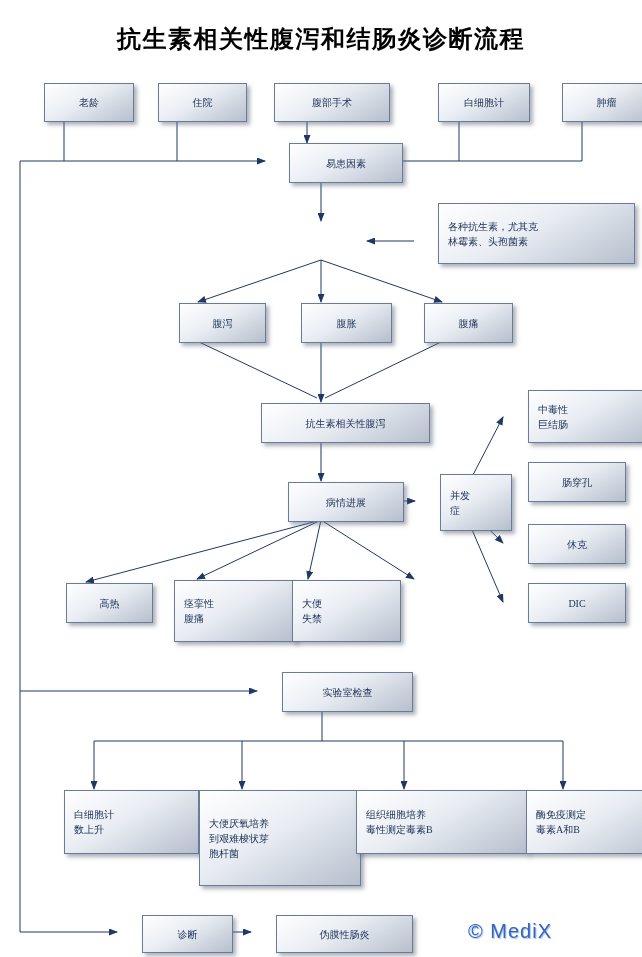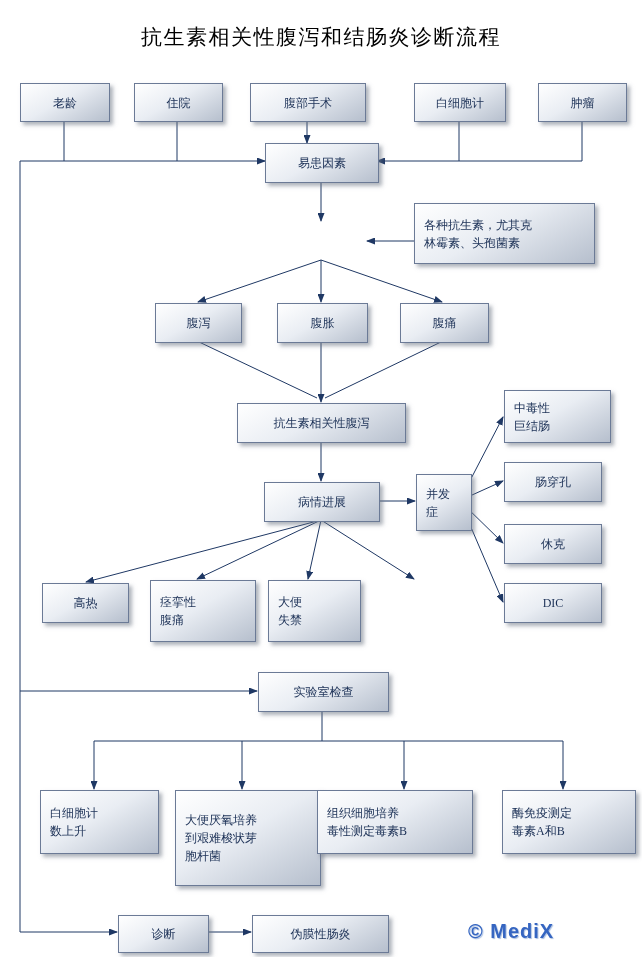--- a/index.html
+++ b/index.html
@@ -4,37 +4,38 @@
 <style>
   html,body { margin:0; padding:0; background:#fff; }
   .page {
     position:relative; width:642px; height:957px; background:#ffffff;
     font-family:"Liberation Serif","DejaVu Serif",serif;
     border-bottom:2px solid #c4c7cb; border-right:1px solid #dddfe2;
     overflow:hidden;
   }
   .title {
     position:absolute; top:23px; left:0; width:100%;
-    text-align:center; font-size:21px; font-weight:normal; color:#000;
+    text-align:center; font-size:24px; font-weight:bold; color:#000;
     letter-spacing:1.5px;
   }
   svg.wires { position:absolute; top:0; left:0; pointer-events:none; }
   .node {
     position:absolute; display:flex; align-items:center; justify-content:center;
-    text-align:center; font-size:12px; color:#1a2f55; line-height:1.5;
+    text-align:center; font-size:10px; color:#1a2f55; line-height:1.5;
     background:linear-gradient(150deg,#ffffff 0%,#e9edf3 45%,#b6bfcd 100%);
     border:1px solid #6b7a96;
     box-shadow:3px 3px 4px rgba(105,115,130,0.55);
     white-space:pre-line;
+    margin-left:24px;
   }
-  .node.ta-l { justify-content:flex-start; text-align:left; padding-left:9px; padding-right:0; }
+  .node.ta-l { justify-content:flex-start; text-align:left; padding-left:9px; padding-right:16px; }
   .wm {
     position:absolute; left:468px; top:920px;
     font-family:"Liberation Sans","DejaVu Sans",sans-serif;
-    font-size:20px; font-weight:bold; color:#3565c1; letter-spacing:1px;
+    font-size:20px; font-weight:normal; color:#3565c1; letter-spacing:1px;
     text-shadow:1px 1px 1px #a9bedf;
   }
 </style>
 </head>
 <body>
 
 <div class="page">
 
   <svg class="wires" width="642" height="957" viewBox="0 0 642 957">
     <defs>
@@ -127,21 +128,21 @@
   <div class="node ta-l" style="left:268px;top:580px;width:82px;height:60px">大便
 失禁</div>
 
   <div class="node" style="left:258px;top:672px;width:129px;height:38px">实验室检查</div>
 
   <div class="node ta-l" style="left:40px;top:790px;width:108px;height:62px">白细胞计
 数上升</div>
   <div class="node ta-l" style="left:175px;top:790px;width:135px;height:94px">大便厌氧培养
 到艰难梭状芽
 胞杆菌</div>
-  <div class="node ta-l" style="left:317px;top:790px;width:145px;height:62px">组织细胞培养
+  <div class="node ta-l" style="left:332px;top:790px;width:145px;height:62px">组织细胞培养
 毒性测定毒素B</div>
   <div class="node ta-l" style="left:502px;top:790px;width:123px;height:62px">酶免疫测定
 毒素A和B</div>
 
   <div class="node" style="left:118px;top:915px;width:89px;height:36px">诊断</div>
   <div class="node" style="left:252px;top:915px;width:135px;height:36px">伪膜性肠炎</div>
 
   <div class="wm">© MediX</div>
 
 </div>

